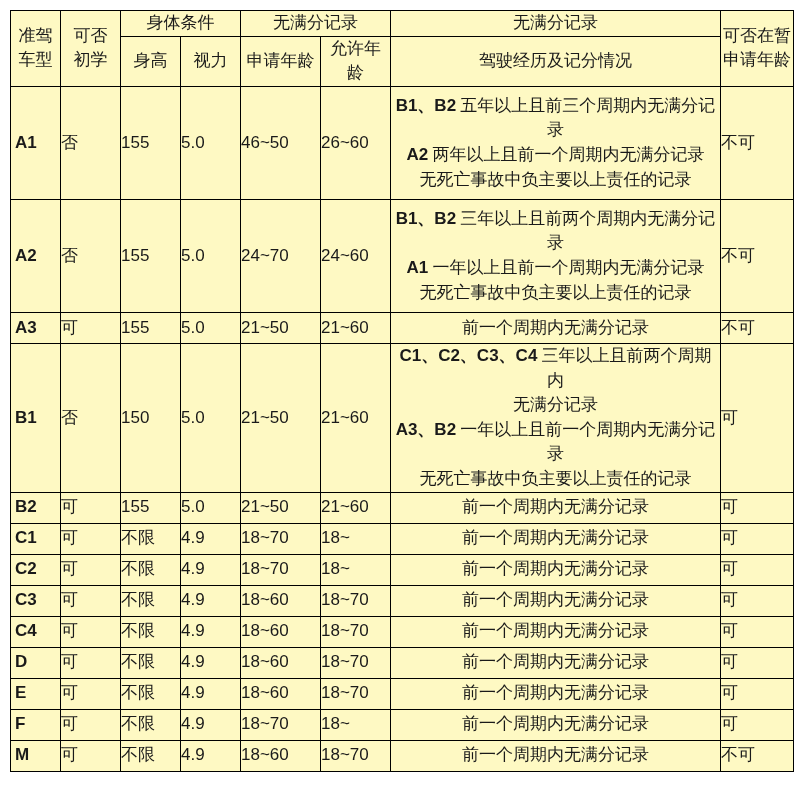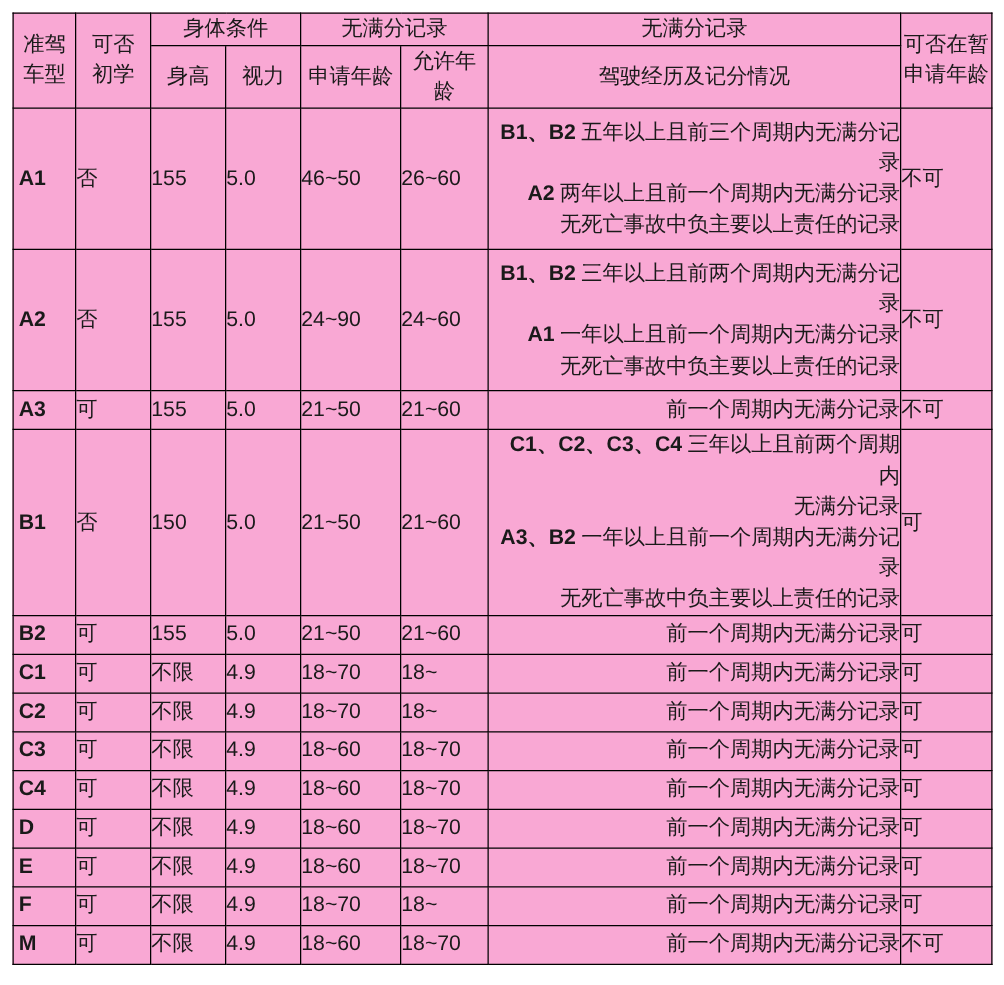--- a/index.html
+++ b/index.html
@@ -23,21 +23,21 @@
     box-sizing: border-box;
   }
 
   table.dl-table {
     position: absolute;
     left: 10px;
     top: 10px;
     width: 783px;
     border-collapse: collapse;
     table-layout: fixed;
-    background: #f9a8d4;
+    background: #fef9c3;
   }
 
   table.dl-table th,
   table.dl-table td {
     border: 1px solid #000000;
     padding: 0;
     vertical-align: middle;
     font-weight: normal;
     font-size: 17px;
     line-height: 1.45;
@@ -85,21 +85,21 @@
     font-family: "Liberation Sans", "DejaVu Sans", sans-serif;
     font-size: 17px;
   }
   td.cell.cn {
     font-family: "Liberation Serif", "DejaVu Serif", serif;
     font-size: 17px;
   }
 
   td.exp {
     padding: 3px 1px 3px 4px;
-    text-align: right;
+    text-align: center;
     vertical-align: middle;
     font-size: 17px;
     line-height: 1.52;
     white-space: normal;
   }
   td.exp .ln { display: block; }
   td.exp .code {
     font-family: "Liberation Sans", "DejaVu Sans", sans-serif;
     font-weight: bold;
   }
@@ -166,21 +166,21 @@
             <span class="ln"><span class="code">A2</span> 两年以上且前一个周期内无满分记录</span>
             <span class="ln">无死亡事故中负主要以上责任的记录</span>
           </td>
           <td class="cell cn">不可</td>
         </tr>
         <tr class="row-tall">
           <td class="cell type-code">A2</td>
           <td class="cell cn">否</td>
           <td class="cell num">155</td>
           <td class="cell num">5.0</td>
-          <td class="cell num">24~90</td>
+          <td class="cell num">24~70</td>
           <td class="cell num">24~60</td>
           <td class="exp">
             <span class="ln"><span class="code">B1、B2</span> 三年以上且前两个周期内无满分记</span>
             <span class="ln">录</span>
             <span class="ln"><span class="code">A1</span> 一年以上且前一个周期内无满分记录</span>
             <span class="ln">无死亡事故中负主要以上责任的记录</span>
           </td>
           <td class="cell cn">不可</td>
         </tr>
         <tr class="row-short">

